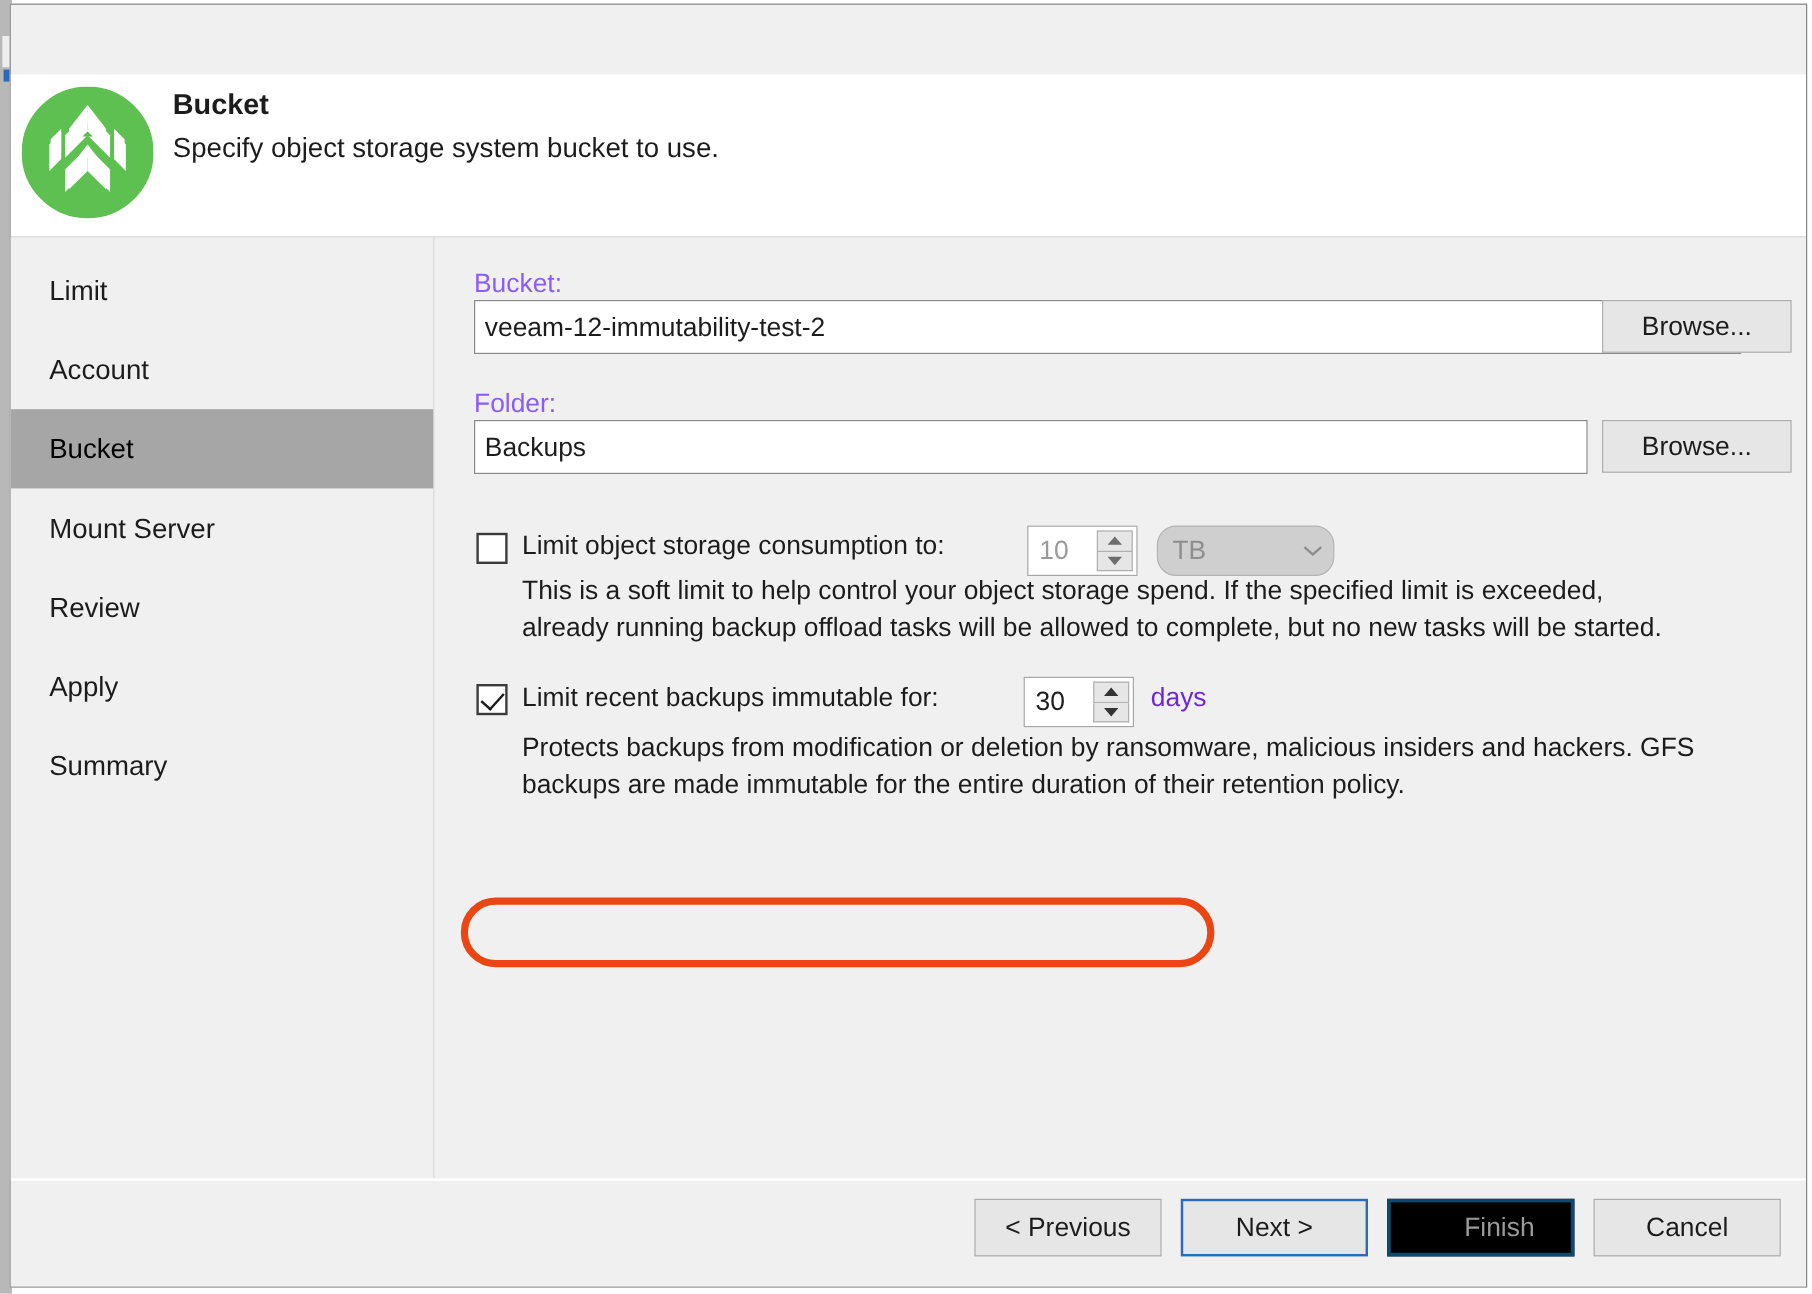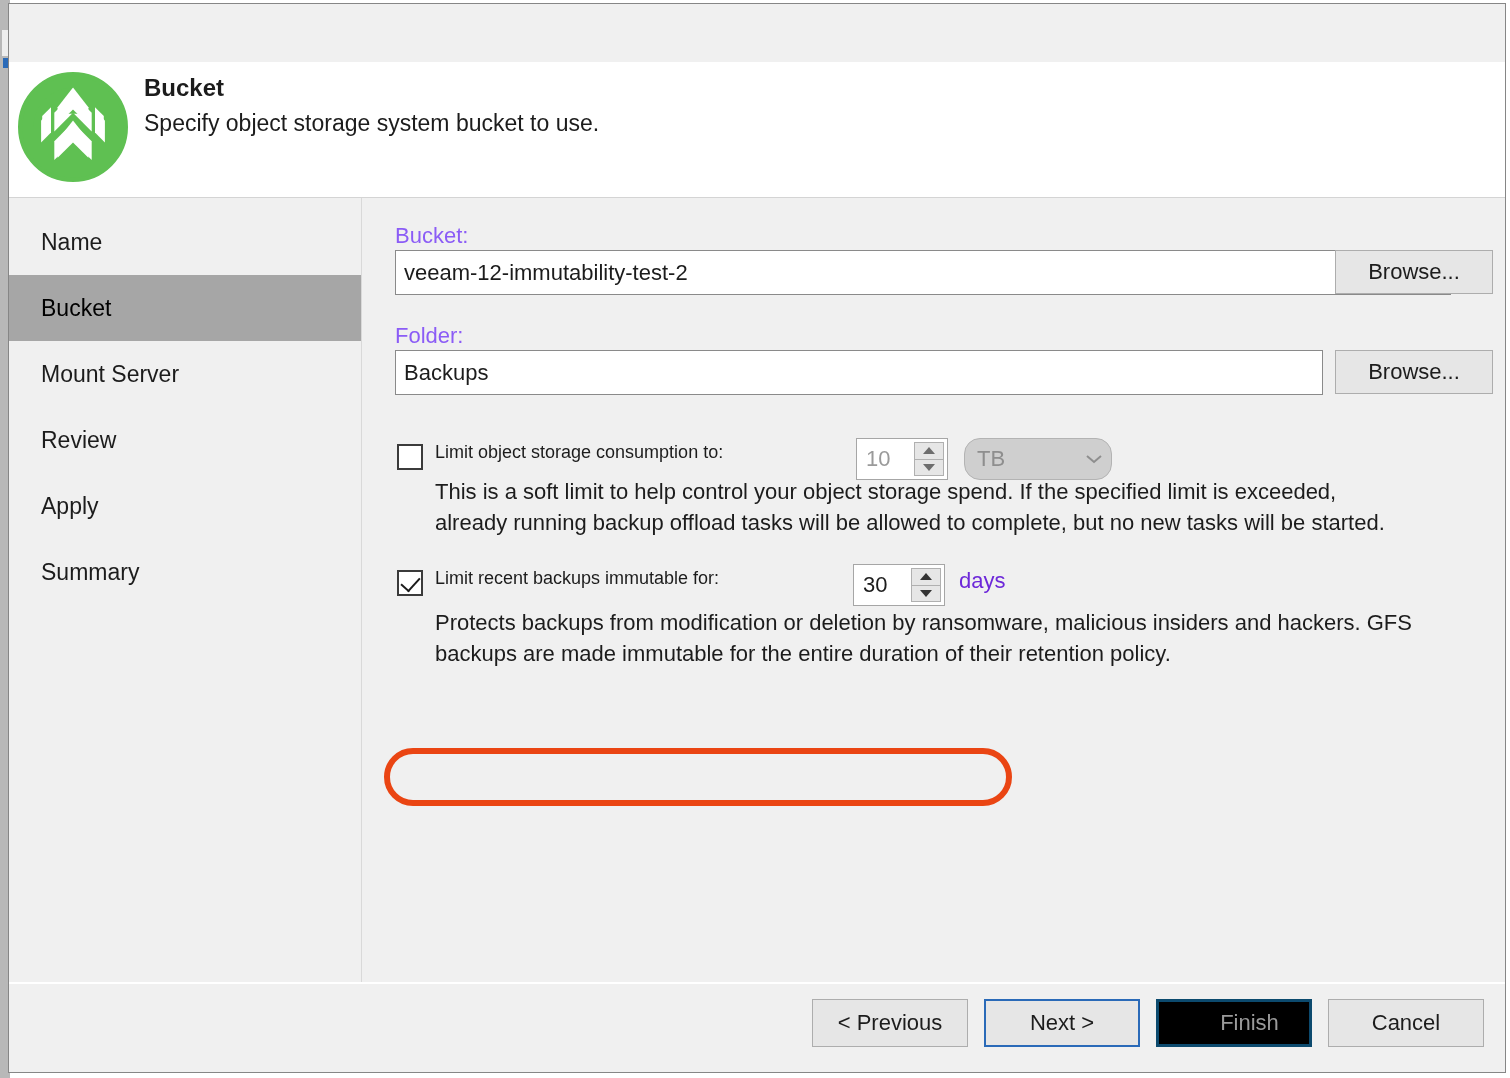--- a/index.html
+++ b/index.html
@@ -200,21 +200,21 @@
     content: "";
     position: absolute;
     left: 6px; top: 1px;
     width: 9px; height: 16px;
     border: solid #1a1a1a;
     border-width: 0 2.6px 2.6px 0;
     transform: rotate(42deg);
   }
   .cb-label {
     position: absolute;
-    font-size: 18px;
+    font-size: 22px;
     color: #1c1c1c;
     white-space: nowrap;
   }
 
   
   .spinner {
     position: absolute;
     height: 42px;
     background: #ffffff;
     border: 1px solid #a6a6a6;
@@ -383,21 +383,24 @@
       </svg>
     </div>
     <div id="header-title">Bucket</div>
     <div id="header-subtitle">Specify object storage system bucket to use.</div>
   </div>
 
   <div id="body-area">
 
     <div id="sidebar">
       <div class="side-item">
-        <span>Name</span>
+        <span>Limit</span>
+      </div>
+      <div class="side-item">
+        <span>Account</span>
       </div>
       <div class="side-item selected">
         <span>Bucket</span>
       </div>
       <div class="side-item">
         <span>Mount Server</span>
       </div>
       <div class="side-item">
         <span>Review</span>
       </div>

